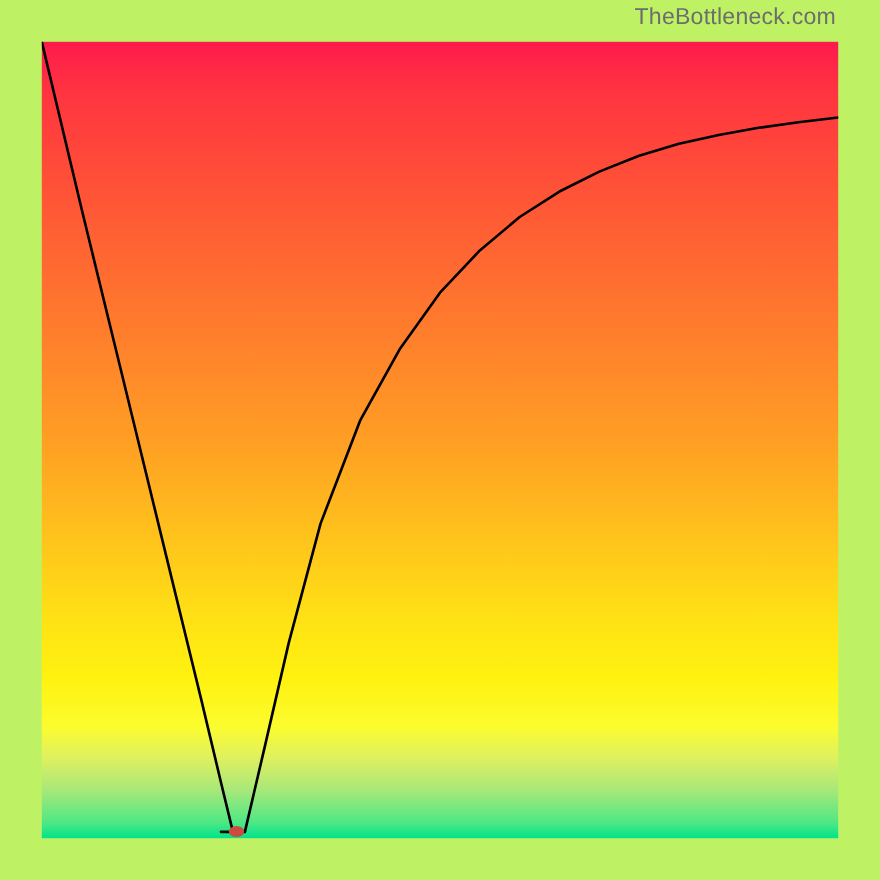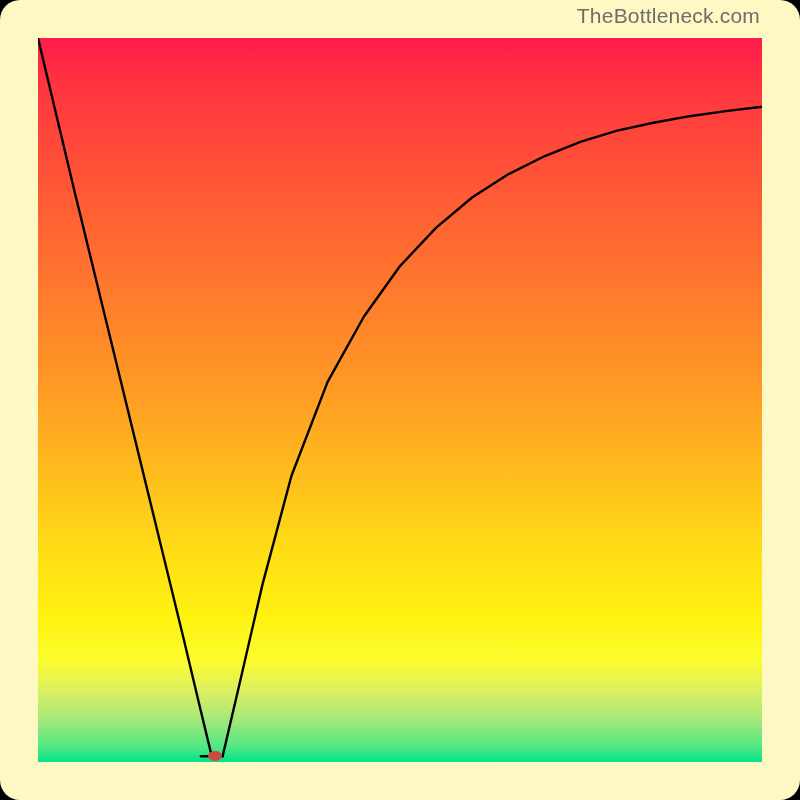--- a/index.html
+++ b/index.html
@@ -8,22 +8,21 @@
     width: 800px;
     height: 800px;
     background: #000;
     overflow: hidden;
     font-family: Arial, Helvetica, sans-serif;
   }
   .outer {
     position: relative;
     width: 800px;
     height: 800px;
-    background: #fef9c3;
-    border-radius: 20px;
+    background: #bef264;
   }
   .plot {
     position: absolute;
     left: 38px;
     top: 38px;
     width: 724px;
     height: 724px;
     
     background: linear-gradient(
       to bottom,

